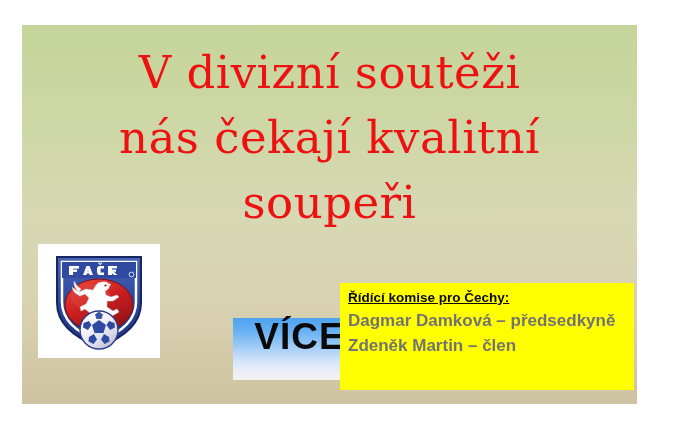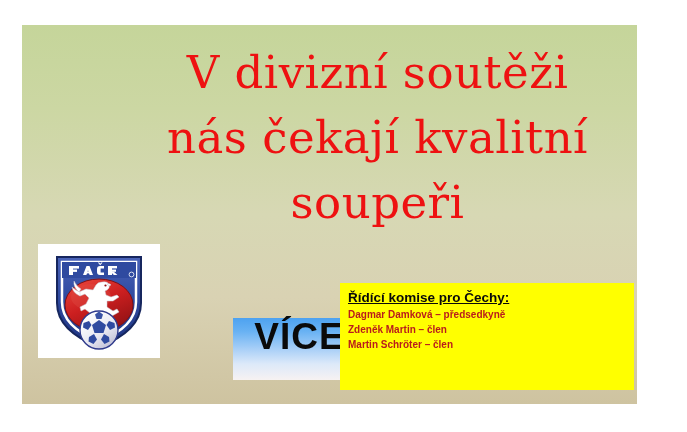--- a/index.html
+++ b/index.html
@@ -33,21 +33,20 @@
     top: 16px;
     width: 615px;
     text-align: center;
     color: #ee1111;
     font-family: "DejaVu Serif", "Liberation Serif", serif;
     font-size: 45px;
     line-height: 1.44;
     font-weight: 400;
     letter-spacing: 0.5px;
     white-space: pre-line;
-    padding-left: 48px;
   }
 
   
   #logo-box {
     position: absolute;
     left: 16px;
     top: 219px;
     width: 122px;
     height: 114px;
     background: #ffffff;
@@ -100,22 +99,22 @@
     font-weight: bold;
     font-size: 13.5px;
     color: #0a0a0a;
     text-decoration: underline;
     line-height: 1.48;
     white-space: nowrap;
   }
   .committee-member {
     font-family: "Liberation Sans", sans-serif;
     font-weight: bold;
-    font-size: 10px;
-    color: #b91c1c;
+    font-size: 17px;
+    color: #737373;
     line-height: 1.48;
     white-space: nowrap;
   }
 </style>
 </head>
 <body>
 
 <div id="slide">
 
   <div id="title">V divizní soutěži
@@ -190,16 +189,15 @@
   </div>
 
   <div id="vice-button">
     <span id="vice-label">VÍCE</span>
   </div>
 
   <div id="committee-box">
     <div id="committee-heading">Řídící komise pro Čechy:</div>
     <div class="committee-member">Dagmar Damková – předsedkyně</div>
     <div class="committee-member">Zdeněk Martin – člen</div>
-    <div class="committee-member">Martin Schröter – člen</div>
   </div>
 
 </div>
 
 </body></html>

